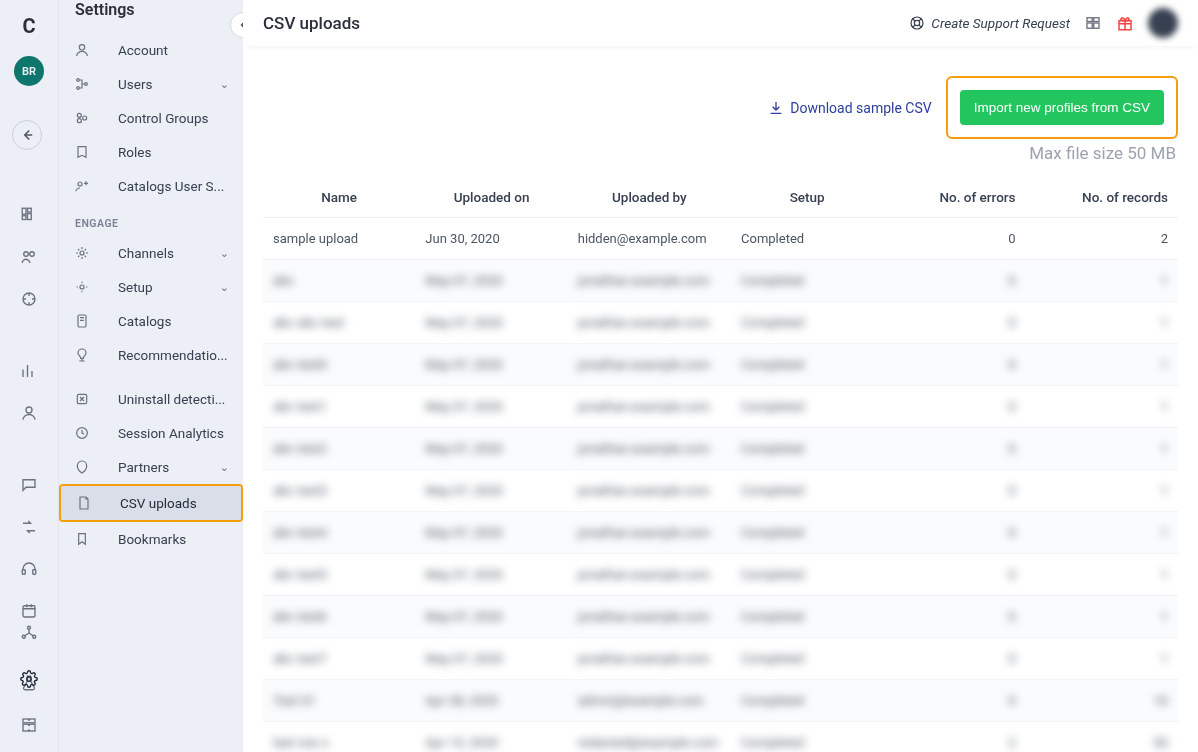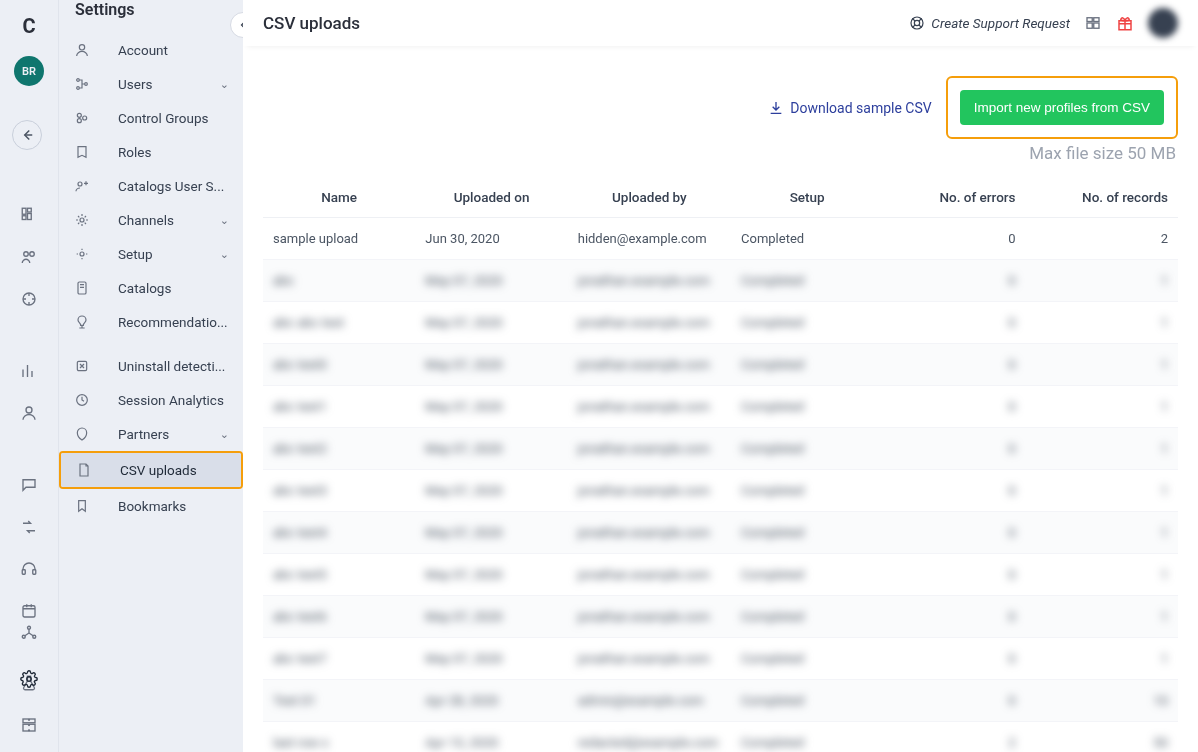--- a/index.html
+++ b/index.html
@@ -270,20 +270,21 @@
       <span class="nav-icon">
           <svg viewBox="0 0 24 24" width="16" height="16" fill="none" stroke="currentColor" stroke-width="1.8">
             <circle cx="9" cy="9" r="3"></circle>
             <path d="M3 20c0-3 3-5 6-5"></path>
             <path d="M15 8h6M18 5v6"></path>
           </svg>
         </span>
       <span class="nav-label">Catalogs User S...</span>
     </div>
 
+    <div class="nav-section">ENGAGE</div>
 
     <div class="nav-item">
       <span class="nav-icon">
           <svg viewBox="0 0 24 24" width="16" height="16" fill="none" stroke="currentColor" stroke-width="1.8">
             <circle cx="12" cy="12" r="3"></circle>
             <path d="M12 3v3M12 18v3M3 12h3M18 12h3M6 6l2 2M18 6l-2 2M6 18l2-2M18 18l-2-2"></path>
           </svg>
         </span>
       <span class="nav-label">Channels</span>
       <span class="chev">⌄</span>

